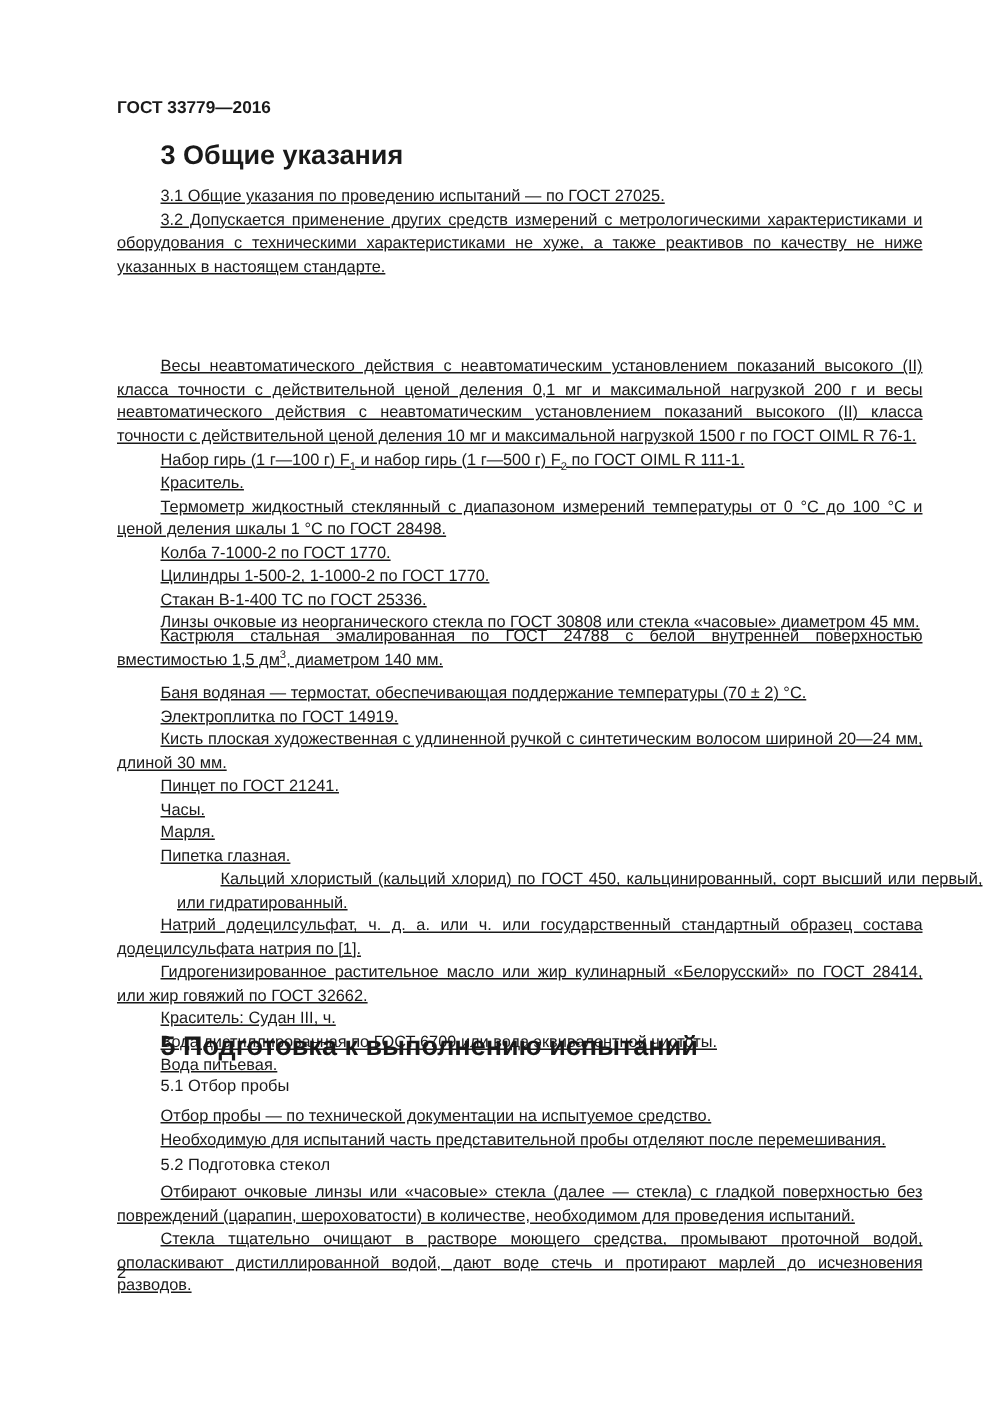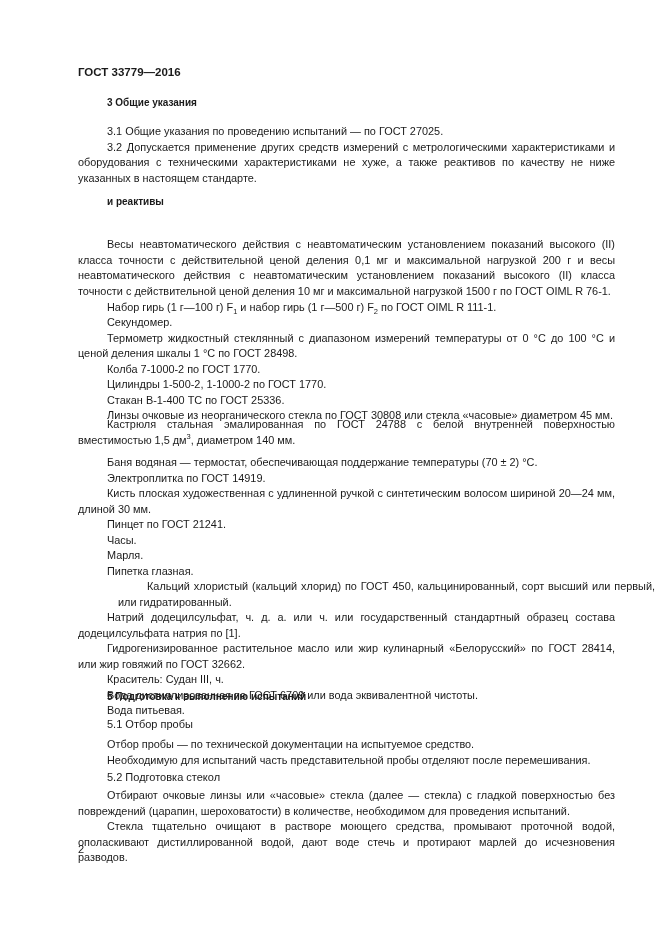--- a/index.html
+++ b/index.html
@@ -1,44 +1,43 @@
 <!DOCTYPE html>
 <html><head>
 <meta charset="utf-8">
 <style>
   html, body { margin: 0; padding: 0; background: #ffffff; }
   body { width: 661px; height: 936px; position: relative; overflow: hidden;
          font-family: "Liberation Sans", sans-serif; color: #1a1a1a; }
   .page { position: absolute; left: 78px; top: 0; width: 537px; }
   .hdr { position: absolute; top: 66px; left: 0; font-size: 11.5px; font-weight: bold; }
-  .h1 { position: absolute; left: 29px; font-size: 10px; font-weight: bold; line-height: 18px; width: 470px; }
+  .h1 { position: absolute; left: 29px; font-size: 18px; font-weight: bold; line-height: 18px; width: 470px; }
   .h2 { position: absolute; left: 29px; font-size: 11px; font-weight: normal; }
   .p { position: absolute; left: 0; width: 537px; font-size: 10.9px; line-height: 15.6px;
-       text-align: justify; text-indent: 29px; }
+       text-align: justify; text-indent: 29px; text-decoration: underline; }
   .p.last { text-align-last: left; }
   .pno { position: absolute; left: 0; top: 843px; font-size: 11px; }
   sub, sup { font-size: 7.5px; line-height: 0; }
 </style>
 </head>
 <body>
 
 <div class="page">
   <div class="hdr">ГОСТ 33779—2016</div>
 
   <div class="h1" style="top:94px;">3  Общие указания</div>
   <div class="p last" style="top:124px;">3.1  Общие указания по проведению испытаний — по ГОСТ 27025.</div>
   <div class="p last" style="top:139.6px;">3.2  Допускается применение других средств измерений с метрологическими характеристиками и оборудования с техническими характеристиками не хуже, а также реактивов по качеству не ниже указанных в настоящем стандарте.</div>
 
   <div class="h1" style="top:193px;">
-    <div>и реактивы</div>
   </div>
 
   <div class="p last" style="top:237px;">Весы неавтоматического действия с неавтоматическим установлением показаний высокого (II) класса точности с действительной ценой деления 0,1 мг и максимальной нагрузкой 200 г и весы неавтоматического действия с неавтоматическим установлением показаний высокого (II) класса точности с действительной ценой деления 10 мг и максимальной нагрузкой 1500 г по ГОСТ OIML R 76-1.</div>
   <div class="p last" style="top:299.5px;"><span>Набор гирь (1 г—100 г) F</span><sub>1</sub><span> и набор гирь (1 г—500 г) F</span><sub>2</sub><span> по ГОСТ OIML R 111-1.</span></div>
-  <div class="p last" style="top:315px;">Секундомер.</div>
+  <div class="p last" style="top:315px;">Краситель.</div>
   <div class="p last" style="top:330.5px;">Термометр жидкостный стеклянный с диапазоном измерений температуры от 0 °С до 100 °С и ценой деления шкалы 1 °С по ГОСТ 28498.</div>
   <div class="p last" style="top:361.5px;">Колба 7-1000-2 по ГОСТ 1770.</div>
   <div class="p last" style="top:377px;">Цилиндры 1-500-2, 1-1000-2 по ГОСТ 1770.</div>
   <div class="p last" style="top:392.5px;">Стакан В-1-400 ТС по ГОСТ 25336.</div>
   <div class="p last" style="top:408px;">Линзы очковые из неорганического стекла по ГОСТ 30808 или стекла «часовые» диаметром 45 мм.</div>
   <div class="p last" style="top:417px;"><span>Кастрюля стальная эмалированная по ГОСТ 24788 с белой внутренней поверхностью вместимостью 1,5 дм</span><sup>3</sup><span>, диаметром 140 мм.</span></div>
   <div class="p last" style="top:455px;">Баня водяная — термостат, обеспечивающая поддержание температуры (70 ± 2) °С.</div>
   <div class="p last" style="top:470.5px;">Электроплитка по ГОСТ 14919.</div>
   <div class="p last" style="top:486px;">Кисть плоская художественная с удлиненной ручкой с синтетическим волосом шириной 20—24 мм, длиной 30 мм.</div>
   <div class="p last" style="top:517px;">Пинцет по ГОСТ 21241.</div>

